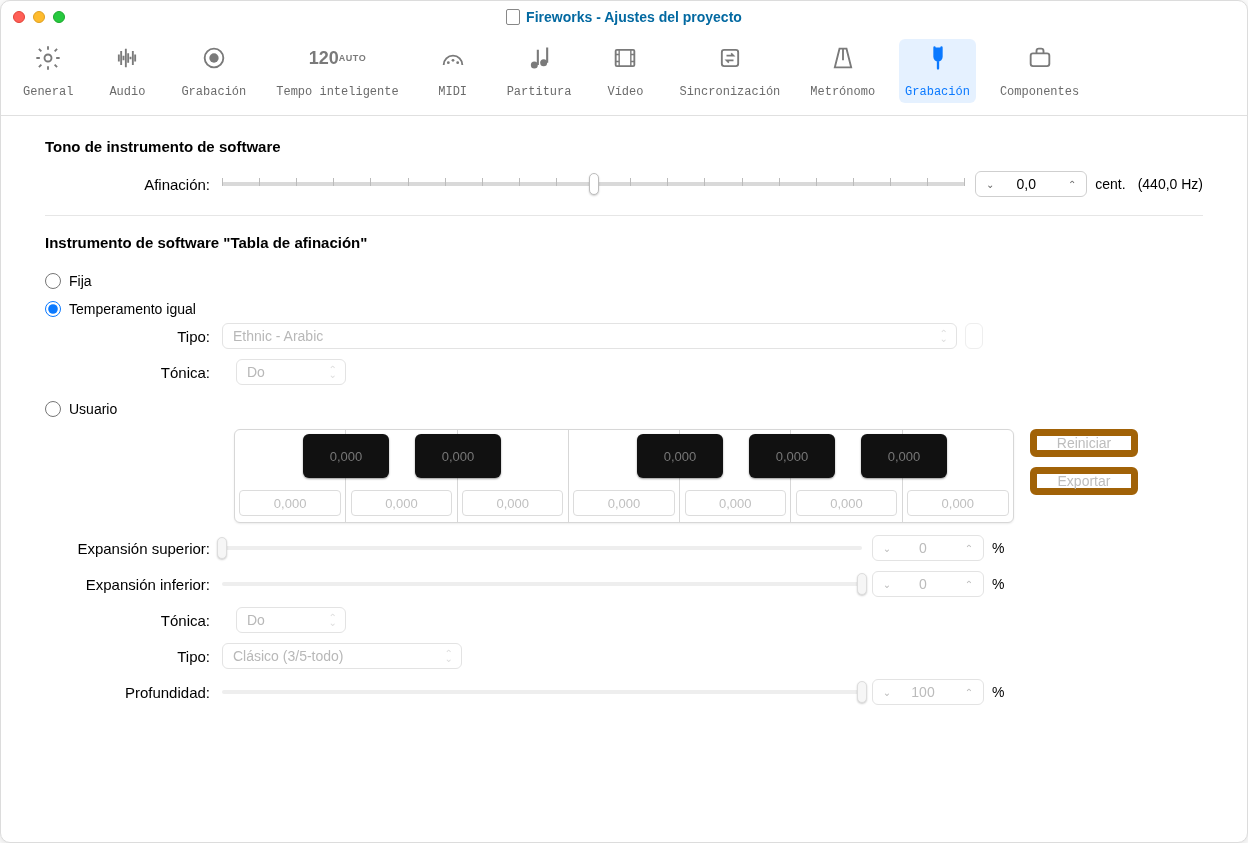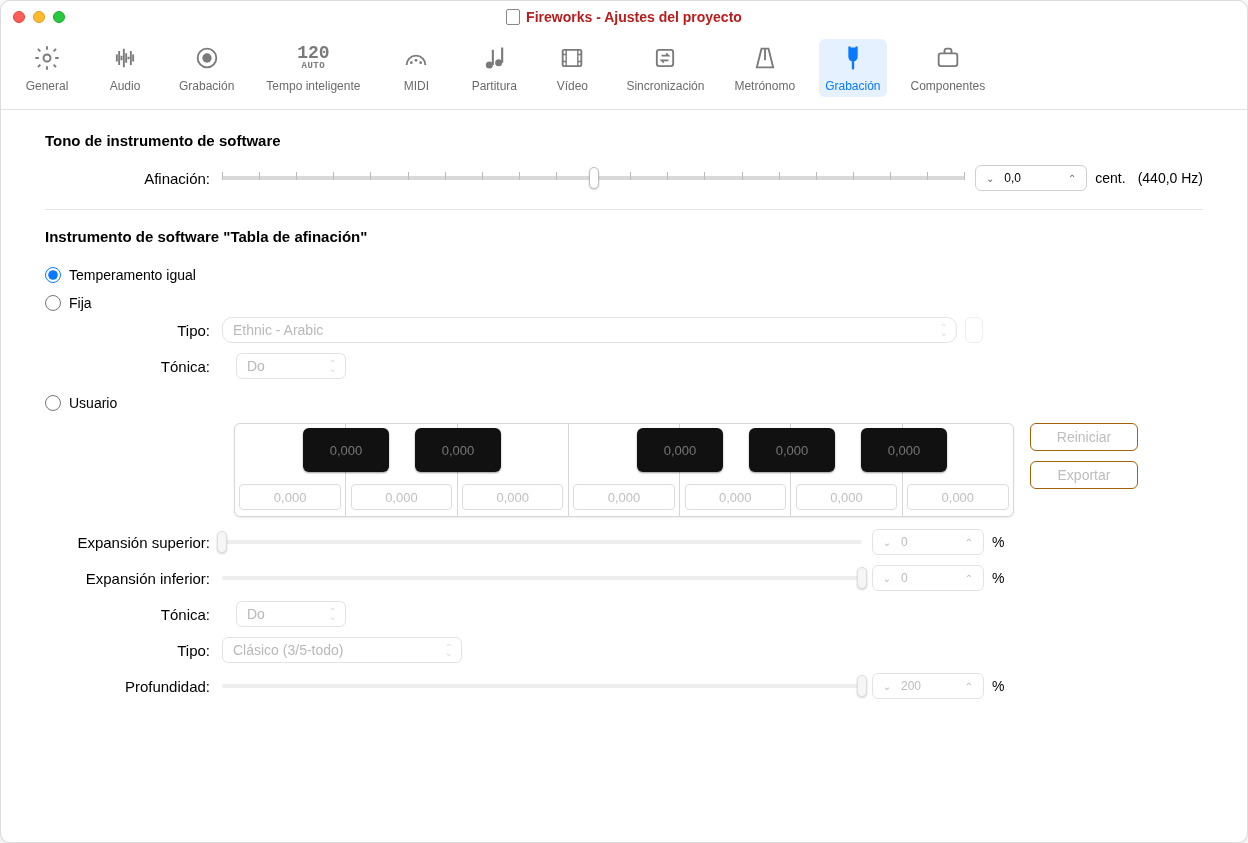--- a/index.html
+++ b/index.html
@@ -26,21 +26,21 @@
     padding: 0 12px;
     position: relative;
   }
   .traffic { display: flex; gap: 8px; }
   .tl { width:12px; height:12px; border-radius:50%; }
   .tl.red { background:#ff5f57; border:0.5px solid #e24238; }
   .tl.yellow { background:#febb2d; border:0.5px solid #dea021; }
   .tl.green { background:#27c93f; border:0.5px solid #1ba92d; }
   .title-center {
     position:absolute; left:0; right:0; text-align:center;
-    font-weight:600; font-size:14px; color:#b91c1c;
+    font-weight:600; font-size:14px; color:#0369a1;
     display:flex; align-items:center; justify-content:center; gap:6px;
   }
   .title-doc-icon {
     width:14px; height:16px; border:1px solid #888; border-radius:2px;
     display:inline-block; position:relative; background:#fff;
   }
   .toolbar {
     display:flex; justify-content:flex-start; gap:18px;
     padding: 6px 16px 12px 16px;
     border-bottom:1px solid #e0e0e0;
@@ -51,21 +51,21 @@
     cursor:default;
     font-size:12px;
     color:#6b6b6b;
     padding:4px 6px;
     border-radius:6px;
   }
   .tool-item.active { background:rgba(0,122,255,0.1); color:#0a79ff; }
   .tool-item.active svg path, .tool-item.active svg circle, .tool-item.active svg rect, .tool-item.active svg line { stroke:#0a79ff !important; fill:#0a79ff !important; }
   .tool-icon { width:30px; height:30px; display:flex; align-items:center; justify-content:center; }
   .tool-icon svg { width:28px; height:28px; }
-  .tool-label { margin-top:6px; }
+  .tool-label { margin-top:12px;font-family:Liberation Mono, monospace; }
   
   .content { padding: 22px 44px; font-size:14px; color:#000; }
   .section-head { font-weight:700; font-size:15px; margin-bottom:16px; }
   
   .row { display:flex; align-items:center; margin-bottom:10px; }
   .label-col { width:177px; text-align:right; padding-right:12px; font-size:15px; }
   
   .slider-track {
     height:22px; flex:1; position:relative; display:flex; align-items:center;
     margin-right:10px;
@@ -82,41 +82,41 @@
     box-shadow:0 1px 2px rgba(0,0,0,0.2);
   }
   .slider-track.disabled .slider-bar { background:#eee; }
   .slider-track.disabled .slider-thumb { background:#f6f6f6; border-color:#ddd; }
   
   .stepper {
     display:flex; align-items:center; border:1px solid #cfcfcf;
     border-radius:6px; height:26px; background:#fff; min-width:112px;
   }
   .stepper .arrow { width:28px; text-align:center; color:#666; cursor:default; font-size:10px; }
-  .stepper .num { flex:1; text-align:left; padding-right:10px; font-size:12px; }
+  .stepper .num { flex:1; text-align:center; padding-right:10px; font-size:14px; }
   .stepper.disabled { color:#bbb; border-color:#e3e3e3; }
   .stepper.disabled .arrow, .stepper.disabled .num { color:#bbb; }
   .unit { margin-left:8px; font-size:14px; }
   .freq { margin-left:12px; font-size:14px; color:#000; }
   
   .divider { height:1px; background:#e6e6e6; margin:18px 0; }
   
   .radio { display:flex; align-items:center; height:28px; }
   .radio input { margin-right:8px; width:16px; height:16px; accent-color:#0a79ff; }
   .radio label { font-size:14px; }
   
   .select {
     height:26px; border:1px solid #cfcfcf; border-radius:6px;
     display:flex; align-items:center; padding:0 8px 0 10px;
     background:#fff; position:relative; font-size:14px;
   }
   .select.disabled { color:#b8b8b8; border-color:#e3e3e3; }
   .select .chev { margin-left:auto; color:#888; font-size:10px; display:flex; flex-direction:column; line-height:5px; }
   .select.disabled .chev { color:#ddd; }
-  .select-wide { width:735px;border-radius:10px; }
+  .select-wide { width:735px; }
   .select-narrow { width:110px;margin-left:14px; }
   .select-mid { width:240px; }
   .select-spacer { width:18px; height:26px; border:1px solid #eee; border-radius:6px; margin-left:8px; }
   
   
   .piano-container { display:flex; align-items:flex-start; gap:16px; margin-left:189px; margin-top:6px; margin-bottom:12px; }
   .piano {
     width:780px; height:94px; background:#fff;
     border:1px solid #d7d7d7; border-radius:6px; position:relative; overflow:hidden;
     box-shadow:0 1px 2px rgba(0,0,0,0.08);
@@ -131,21 +131,21 @@
   }
   .blacks { position:absolute; top:0; left:0; width:100%; height:52px; pointer-events:none; }
   .bkey {
     position:absolute; top:4px; width:86px; height:44px; background:#111; border-radius:6px;
     display:flex; align-items:center; justify-content:center;
     color:#777; font-size:13px; pointer-events:auto;
     box-shadow:0 1px 2px rgba(0,0,0,0.4);
   }
   .piano-btns { display:flex; flex-direction:column; gap:10px; }
   .pbtn {
-    width:108px; height:28px; border:1px solid #a16207; border-radius:6px;
+    width:108px; height:28px; border:7px solid #a16207; border-radius:6px;
     background:#fff; color:#bdbdbd; font-size:14px;
     display:flex; align-items:center; justify-content:center;
   }
   
 </style>
 </head>
 <body>
 
 <div class="window">
 
@@ -186,21 +186,21 @@
       <div class="tool-icon">
         <svg viewBox="0 0 24 24">
             <circle cx="12" cy="12" r="8" fill="none" stroke="#7a7a7a" stroke-width="1.6"></circle>
             <circle cx="12" cy="12" r="4" fill="#7a7a7a"></circle>
           </svg>
       </div>
       <span class="tool-label">Grabación</span>
     </div>
 
     <div class="tool-item" style="min-width:110px">
-      <div class="tool-icon" style="flex-direction:column;font-family:Liberation Mono, monospace">
+      <div class="tool-icon" style="flex-direction:row;font-family:Liberation Sans, sans-serif">
         <div style="font-size:18px;font-weight:600;color:#7a7a7a;line-height:16px">120</div>
         <div style="font-size:9px;font-weight:600;color:#7a7a7a;letter-spacing:0.5px">AUTO</div>
       </div>
       <span class="tool-label">Tempo inteligente</span>
     </div>
 
     <div class="tool-item">
       <div class="tool-icon">
         <svg viewBox="0 0 24 24">
             <path fill="none" stroke="#7a7a7a" stroke-width="1.6" d="M4 18a8 8 0 0 1 16 0"></path>
@@ -313,27 +313,27 @@
       </div>
       <span class="unit">cent.</span>
       <span class="freq">(440,0 Hz)</span>
     </div>
 
     <div class="divider"></div>
 
     <div class="section-head">Instrumento de software "Tabla de afinación"</div>
 
     <div class="radio">
+      <input type="radio" style="">
+      <label>Fija</label>
+    </div>
+
+    <div class="radio">
       <input type="radio" checked="" style="">
       <label>Temperamento igual</label>
-    </div>
-
-    <div class="radio">
-      <input type="radio" style="">
-      <label>Fija</label>
     </div>
 
     <div class="row">
       <div class="label-col">Tipo:</div>
       <div class="select select-wide disabled">
         <span>Ethnic - Arabic</span>
         <span class="chev">
             <span>⌃</span>
             <span>⌄</span>
           </span>
@@ -462,20 +462,20 @@
     </div>
 
     <div class="row">
       <div class="label-col">Profundidad:</div>
       <div class="slider-track disabled" style="max-width:640px">
         <div class="slider-bar"></div>
         <div class="slider-thumb" style="left:100%"></div>
       </div>
       <div class="stepper disabled">
         <div class="arrow">⌄</div>
-        <div class="num">200</div>
+        <div class="num">100</div>
         <div class="arrow">⌃</div>
       </div>
       <span class="unit">%</span>
     </div>
 
   </div>
 </div>
 
 </body></html>

